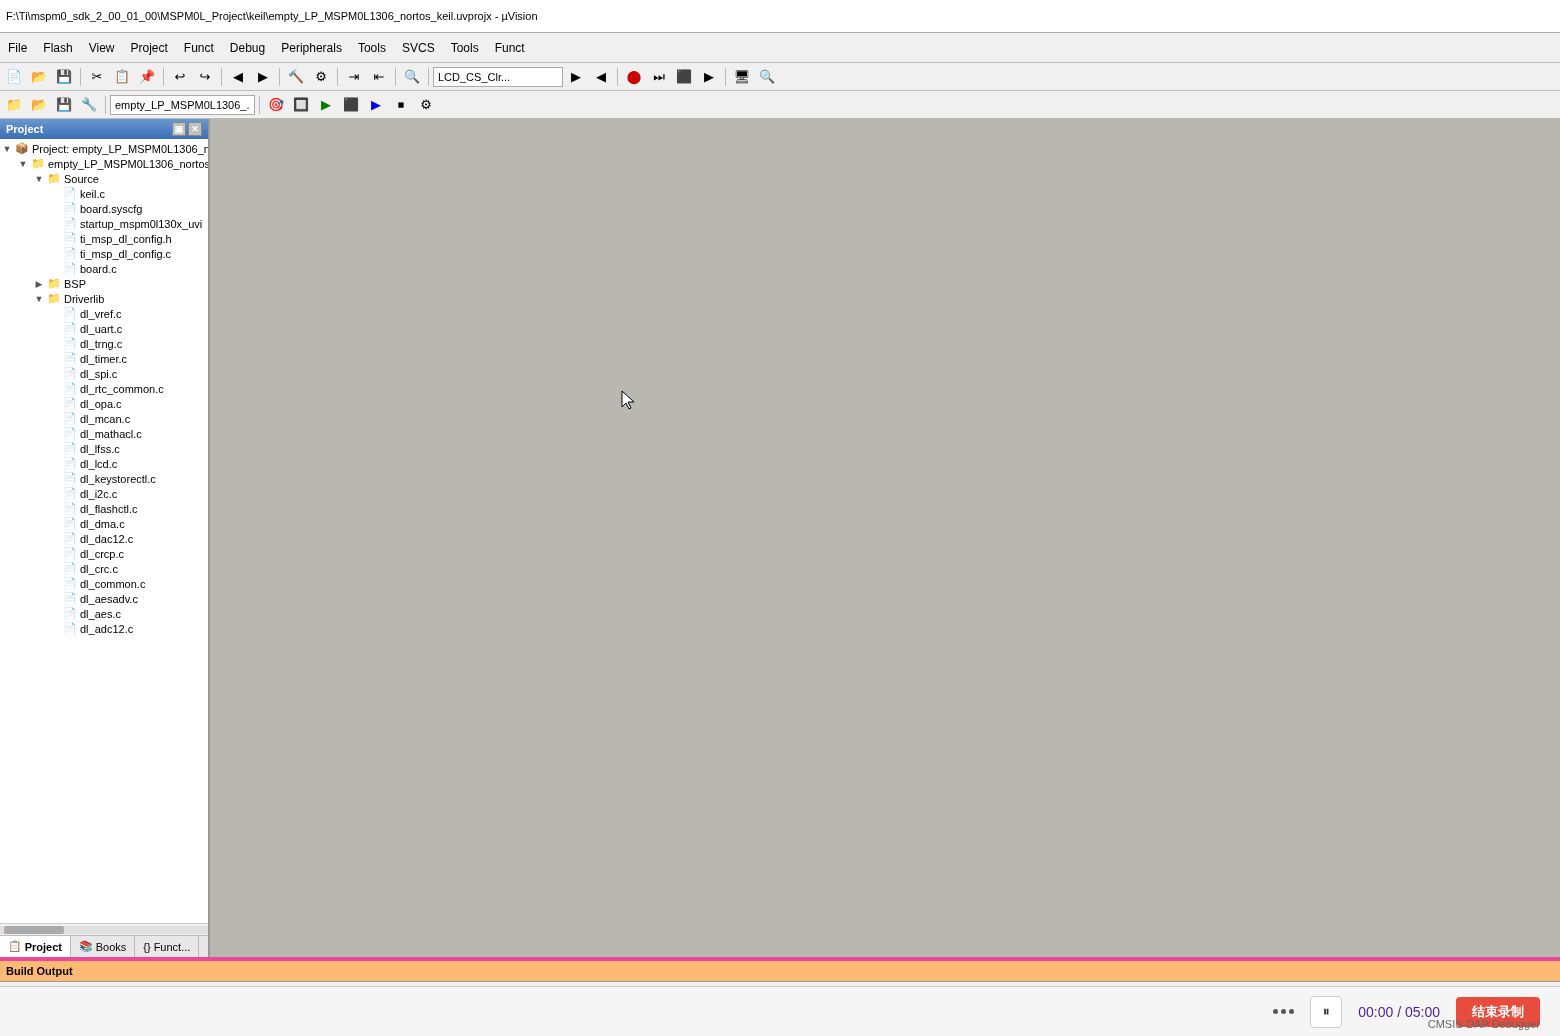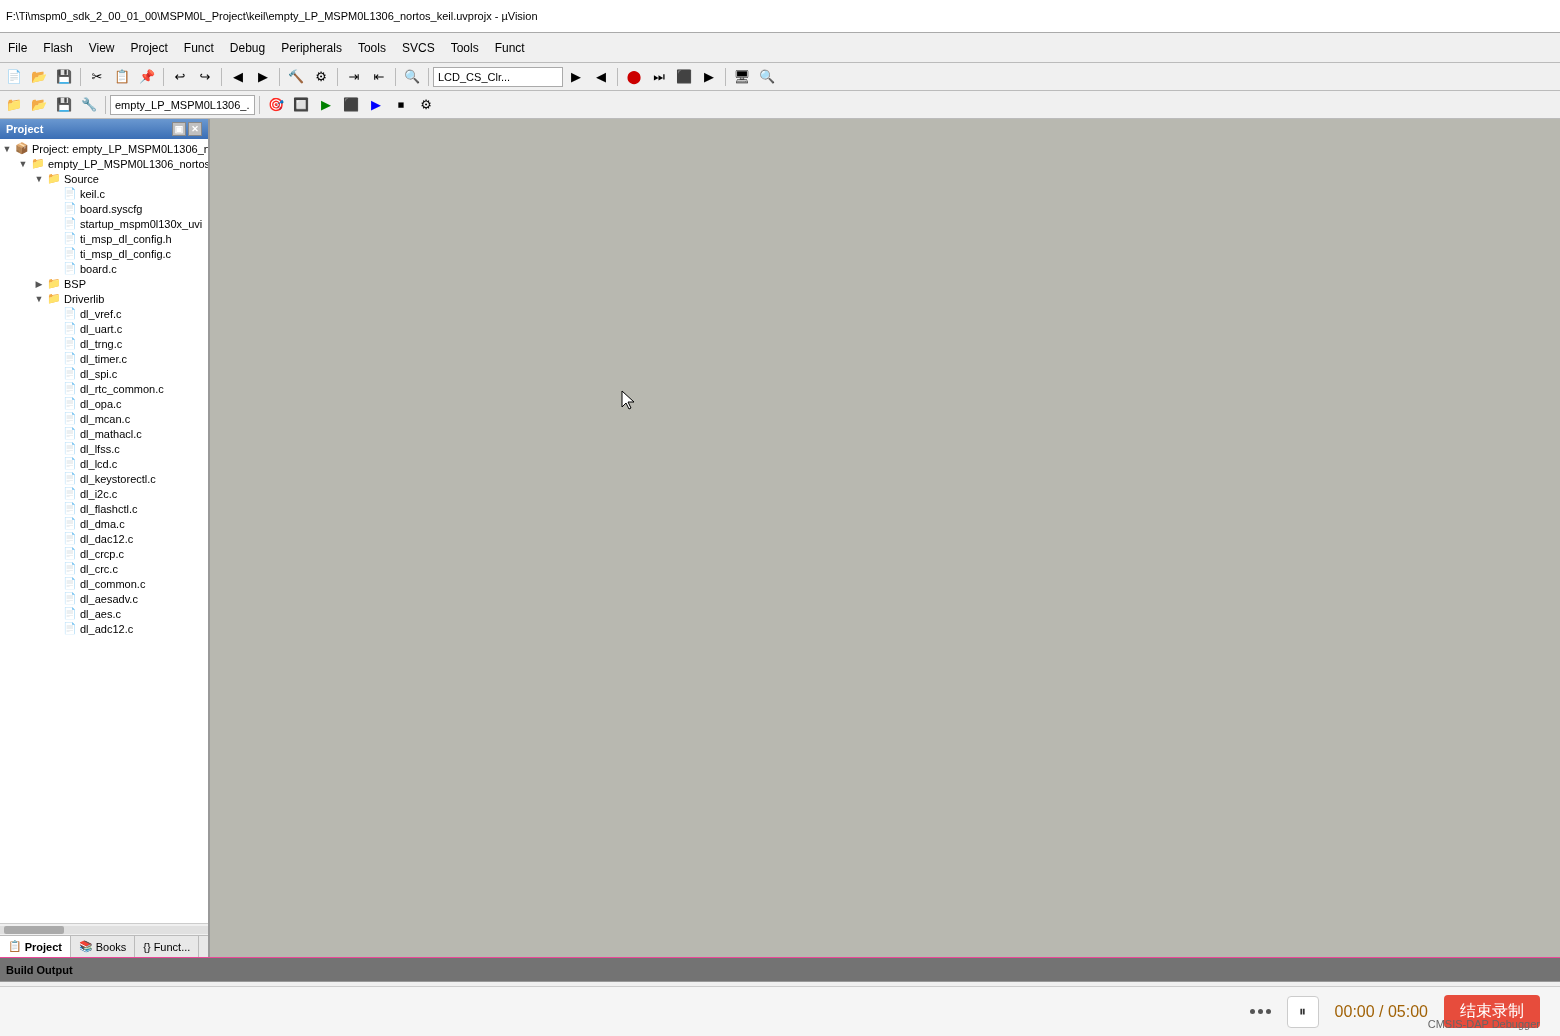--- a/index.html
+++ b/index.html
@@ -181,22 +181,22 @@
       background: #f0f0f0;
       border-top: 1px solid #999;
       display: flex;
       align-items: center;
       padding: 0 6px;
       font-size: 11px;
       color: #333;
     }
     #build-output-bar {
       height: 24px;
-      background: #737373;
-      border-top: 1px solid #ec4899;
+      background: #fdba74;
+      border-top: 4px solid #ec4899;
       display: flex;
       align-items: center;
       padding: 0 6px;
       font-size: 11px;
       font-weight: bold;
       color: #000;
     }
 
     
     #project-tree::-webkit-scrollbar { width: 8px; height: 8px; }
@@ -241,32 +241,32 @@
       width: 32px; height: 32px;
       background: #fff;
       border: 1px solid #ccc;
       border-radius: 4px;
       display: flex; align-items: center; justify-content: center;
       cursor: pointer;
       font-size: 14px;
       color: #333;
     }
     .rec-time {
-      font-size: 16px;
-      color: #a16207;
+      font-size: 14px;
+      color: #4c1d95;
     }
     .rec-stop-btn {
       background: #e74c3c;
       color: #fff;
       border: none;
       border-radius: 4px;
       padding: 6px 16px;
-      font-size: 16px;
+      font-size: 13px;
       cursor: pointer;
-      font-weight: normal;
+      font-weight: bold;
     }
     .cmsis-label {
       font-size: 11px;
       color: #666;
       position: fixed;
       bottom: 6px;
       right: 20px;
     }
   </style>
 </head>

